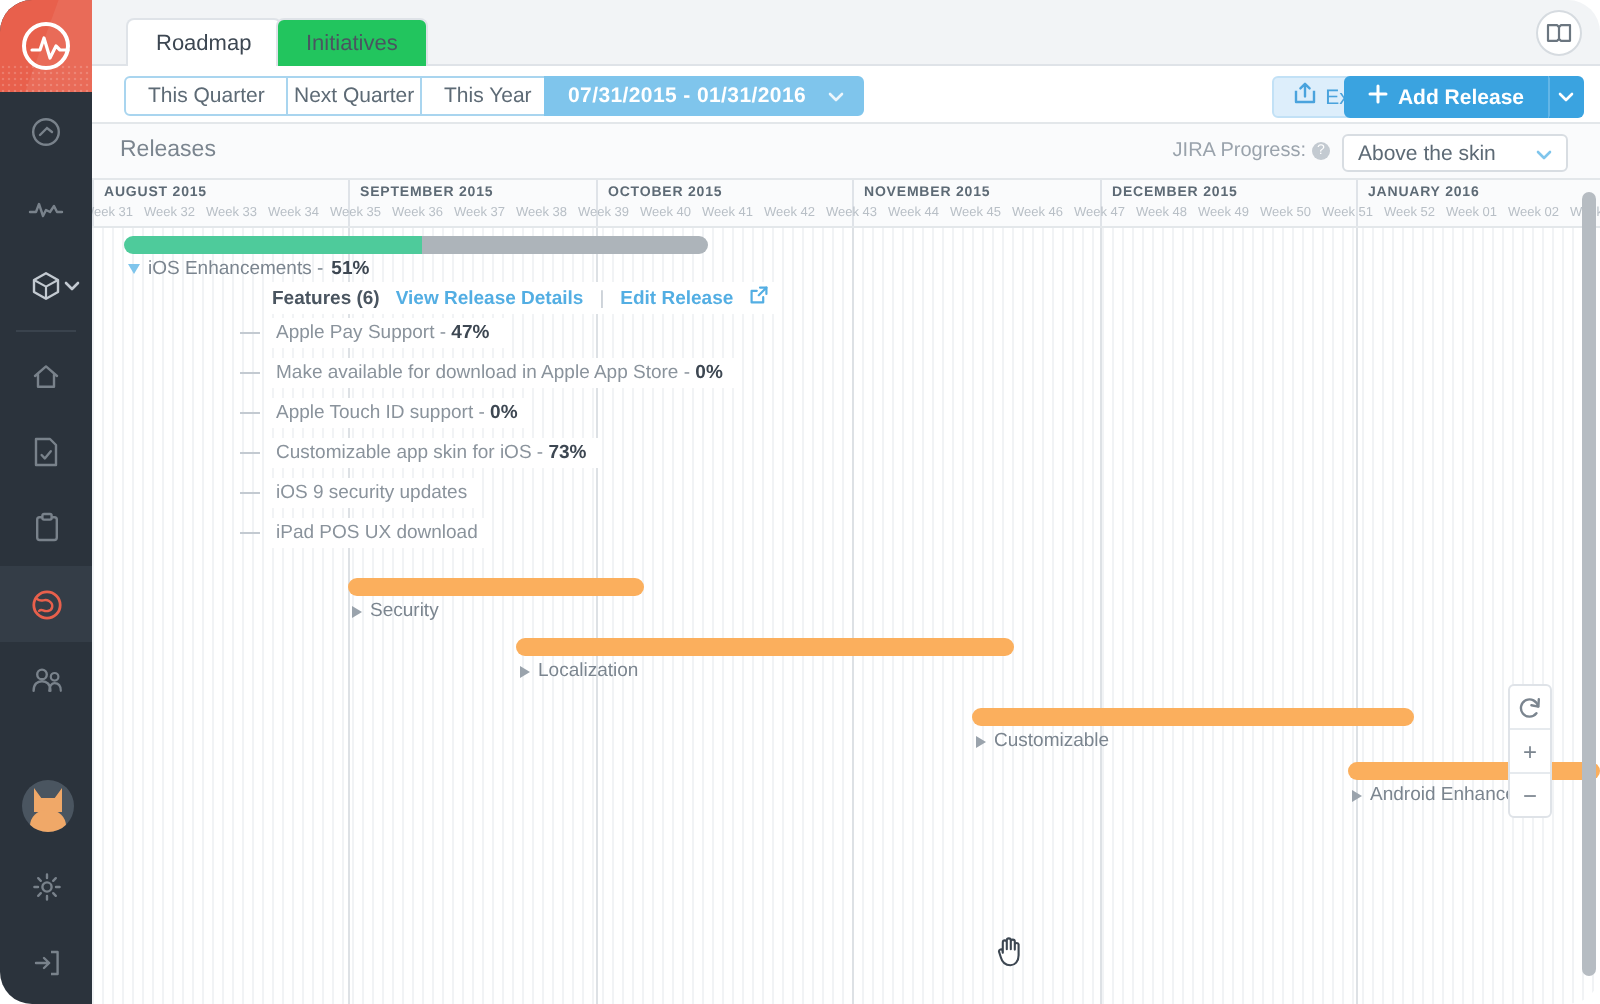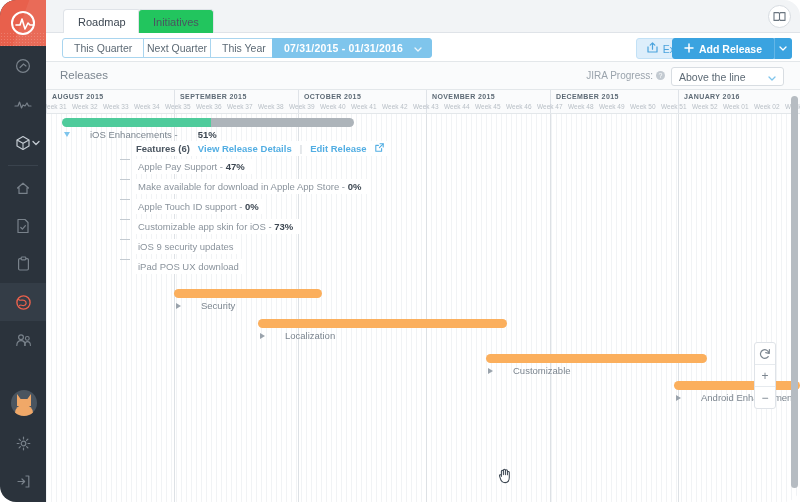--- a/index.html
+++ b/index.html
@@ -201,21 +201,21 @@
   .bar {
     position: absolute; height: 9px; border-radius: 4.5px;
   }
   .bar.orange { background: #fbaf5d; }
   .bar-split { position: absolute; height: 9px; border-radius: 4.5px; overflow: hidden; }
   .bar-split .done { position: absolute; left: 0; top: 0; height: 9px; background: #4ecb9b; }
   .bar-split .rest { position: absolute; top: 0; height: 9px; background: #adb4ba; }
 
   
   .grp-label {
-    position: absolute; display: flex; align-items: center; gap: 20px;
+    position: absolute; display: flex; align-items: center; gap: 4px;
     font-size: 9.5px; color: #7b858f; white-space: nowrap;
   }
   .grp-label .tri-d {
     width: 0; height: 0; border-left: 3.5px solid transparent;
     border-right: 3.5px solid transparent; border-top: 5px solid #7fc5ec;
   }
   .grp-label .tri-r {
     width: 0; height: 0; border-top: 3.5px solid transparent;
     border-bottom: 3.5px solid transparent; border-left: 5px solid #9aa3ac;
   }
@@ -225,21 +225,21 @@
   #detail-head {
     position: absolute; left: 86px; top: 27px;
     display: flex; align-items: flex-end; gap: 8px;
     font-size: 9.5px; white-space: nowrap;
     background: #fff; padding: 2px 4px;
   }
   #detail-head .ft { color: #4a5560; font-weight: bold; }
   #detail-head a { color: #53aee3; font-weight: bold; text-decoration: none; }
   #detail-head .sep { color: #c3cad1; }
 
-  .feat-row { position: absolute; left: 74px; display: flex; align-items: flex-start; }
+  .feat-row { position: absolute; left: 74px; display: flex; align-items: center; }
   .feat-row .dash { width: 10px; height: 1px; background: #c3cad1; margin-right: 4px; }
   .feat-row .pill {
     background: #ffffff; padding: 2px 7px 2px 4px;
     font-size: 9.5px; color: #8a939c; white-space: nowrap;
   }
   .feat-row .pill b { color: #3d4752; font-weight: bold; }
 
   
   #zoomctl {
     position: absolute; right: 24px; top: 228px;
@@ -436,21 +436,21 @@
         <polyline points="1,1 4,4 7,1" fill="none" stroke="#fff" stroke-width="1.3" stroke-linecap="round" stroke-linejoin="round"></polyline>
       </svg>
     </div>
   </div>
 
   <div id="subheader">
     <div id="releases-label">Releases</div>
     <div id="jira-label">JIRA Progress:</div>
     <div id="jira-help">?</div>
     <div id="jira-select">
-      <span>Above the line</span>
+      <span>Above the skin</span>
       <span class="cv">
         <svg width="8" height="5" viewBox="0 0 8 5">
           <polyline points="1,1 4,4 7,1" fill="none" stroke="#7fc5ec" stroke-width="1.3" stroke-linecap="round" stroke-linejoin="round"></polyline>
         </svg>
       </span>
     </div>
   </div>
 
   <div id="tl-header">
       <div class="month" style="left: 0px; width: 128px;">

